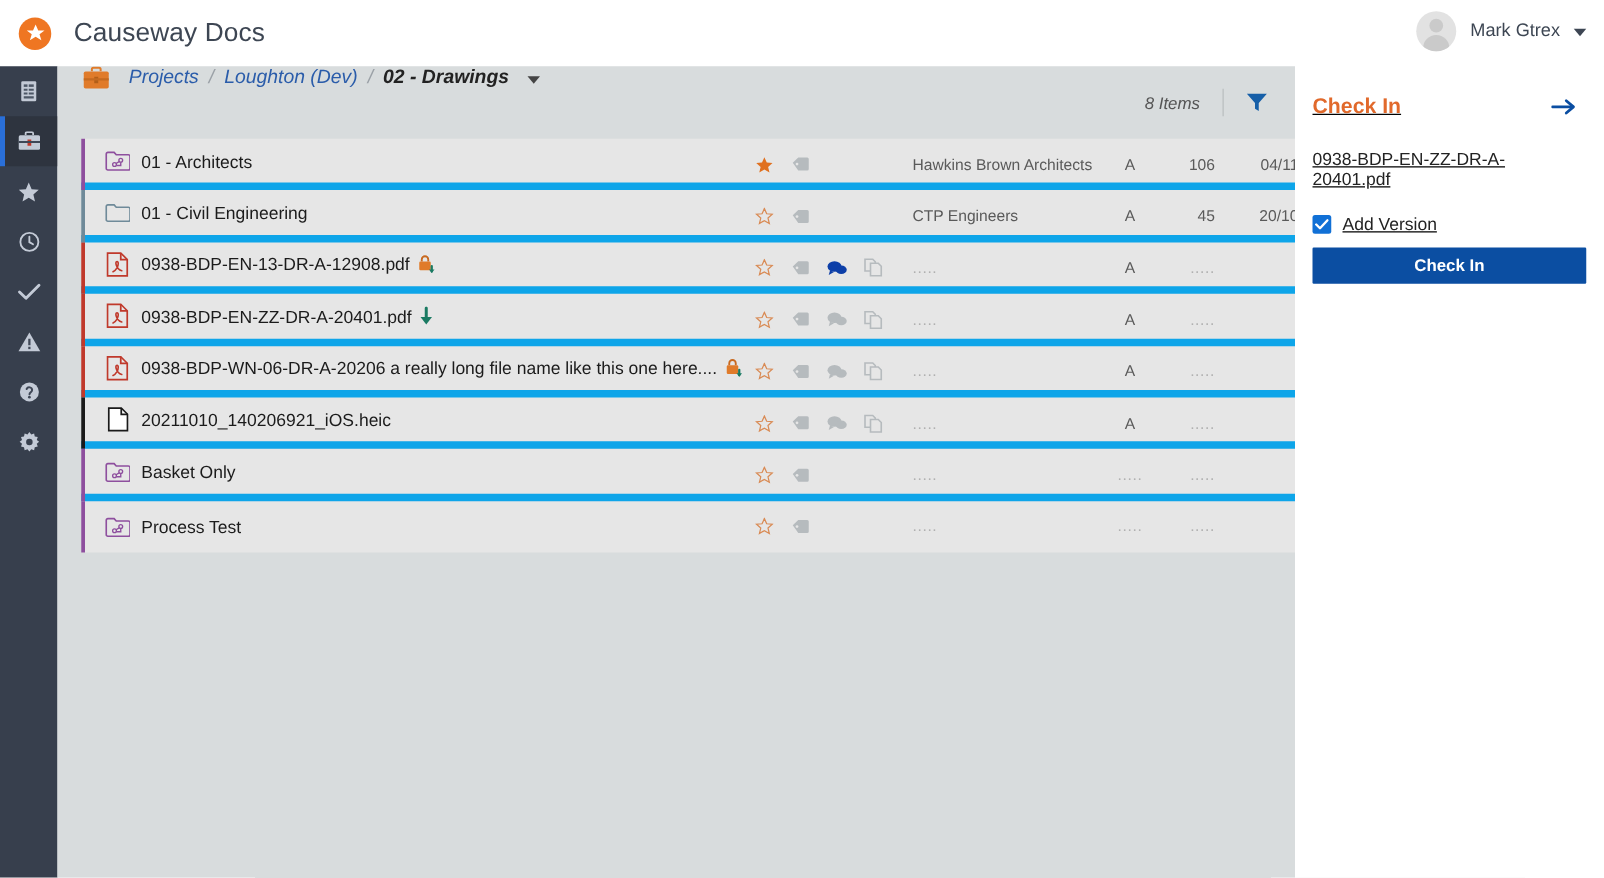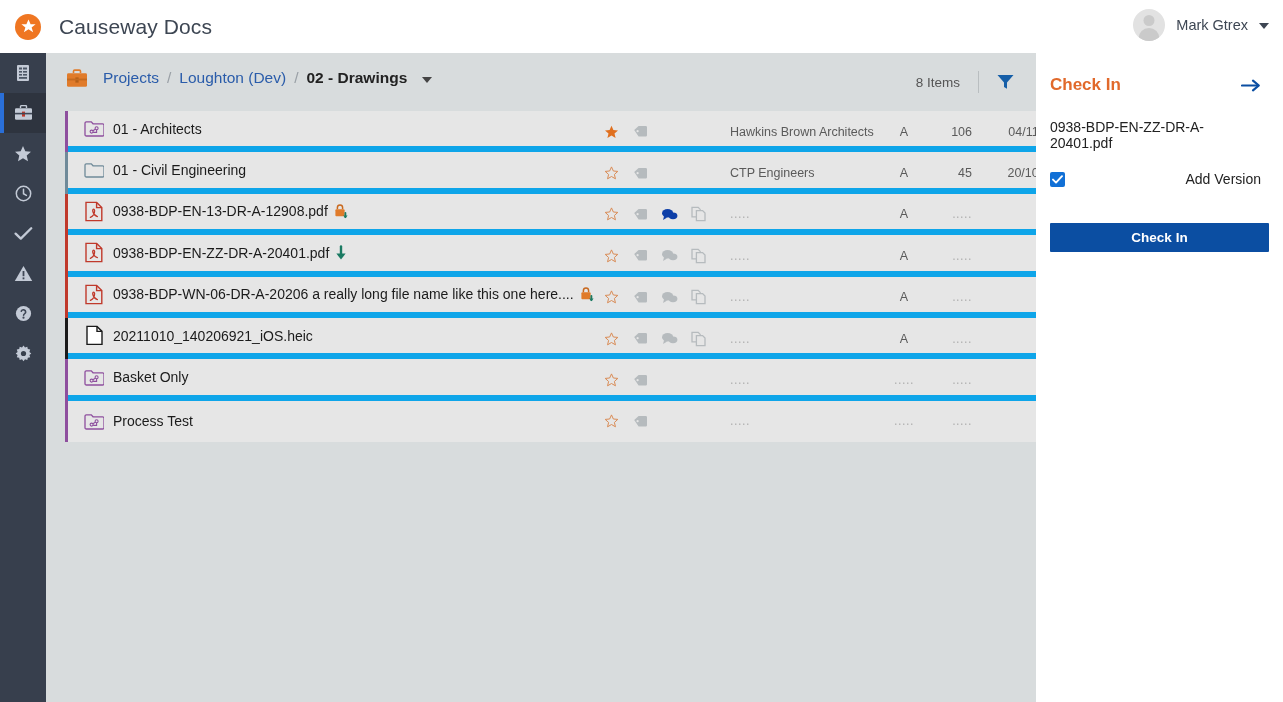--- a/index.html
+++ b/index.html
@@ -71,21 +71,21 @@
   }
   .rail-item svg { display:block; }
 
   
   #content-area {
     position:absolute; top:53px; left:46px; width:990px; height:649px;
     background:#d8dcdd;
   }
   #content-toolbar {
     position:relative; height:50px; width:990px;
-    display:flex; align-items:center;
+    display:flex; align-items:flex-start;font-style:italic;
   }
   #breadcrumb-briefcase { margin-left:20px; display:flex; flex:none; }
   #breadcrumb {
     margin-left:15px; display:flex; align-items:center;
     font-size:15.5px; gap:8px;
   }
   .crumb-link { color:#2a5caa; cursor:pointer; font-weight:400; }
   .crumb-sep { color:#9aa0a6; }
   .crumb-current { color:#222; font-weight:bold; }
   #crumb-caret {
@@ -150,31 +150,31 @@
   .col-date {
     position:absolute; left:915px; top:0; height:41.4px;
     width:90px; display:flex; align-items:center; justify-content:flex-end;
     font-size:12.5px; color:#5a5a5a;
   }
   .dots { color:#b0b0b0; letter-spacing:.5px; }
 
   
   #right-panel {
     position:absolute; top:53px; left:1036px; width:247px; height:649px;
-    background:#ffffff; padding:22px 22px 0 14px;
+    background:#ffffff; padding:22px 22px 0 14px;text-decoration:underline;
   }
   #panel-header {
     display:flex; align-items:center; justify-content:space-between;
     margin-bottom:24px;
   }
   #panel-title { font-size:17px; color:#e1692b; font-weight:bold; }
   #panel-close-arrow { cursor:pointer; display:flex; }
   #panel-filename { font-size:14px; color:#222; margin-bottom:20px; }
   #panel-checkbox-row {
-    display:flex; align-items:center; gap:9px; margin-bottom:36px; cursor:pointer;justify-content:space-between;
+    display:flex; align-items:center; gap:9px; margin-bottom:11px; cursor:pointer;
   }
   #checkbox-addversion {
     width:15px;height:15px;background:#1170d6;border-radius:2px;
     display:flex;align-items:center;justify-content:center;flex:none;
   }
   #checkbox-label { font-size:14px; color:#222; }
   #checkin-button {
     width:219px;height:29px;background:#0b4ea2;color:#fff;
     border:none;font-size:13.5px;font-weight:bold;
     font-family:"Liberation Sans",sans-serif;

